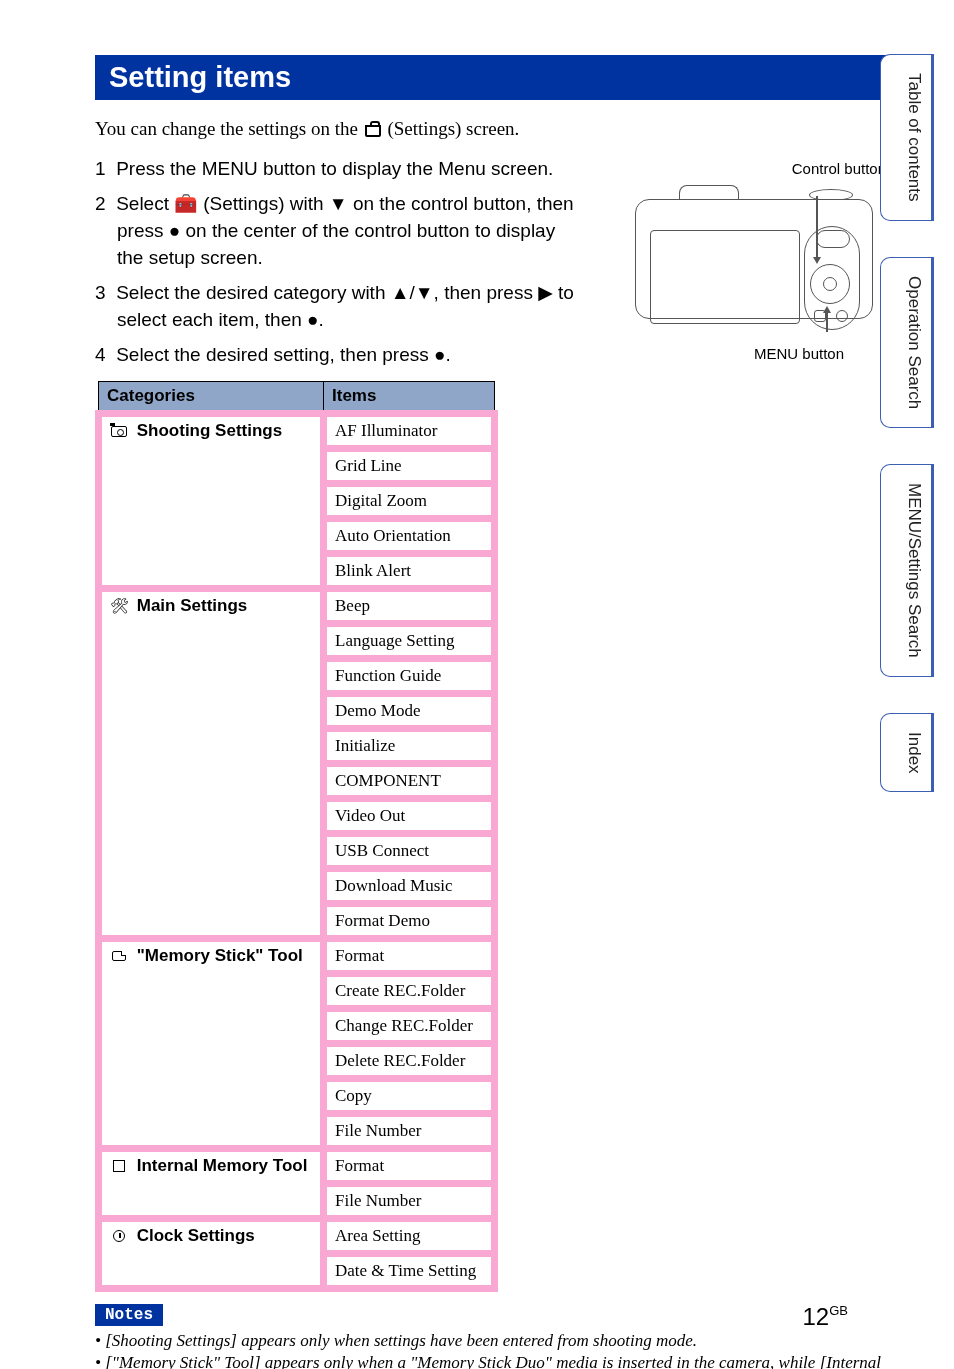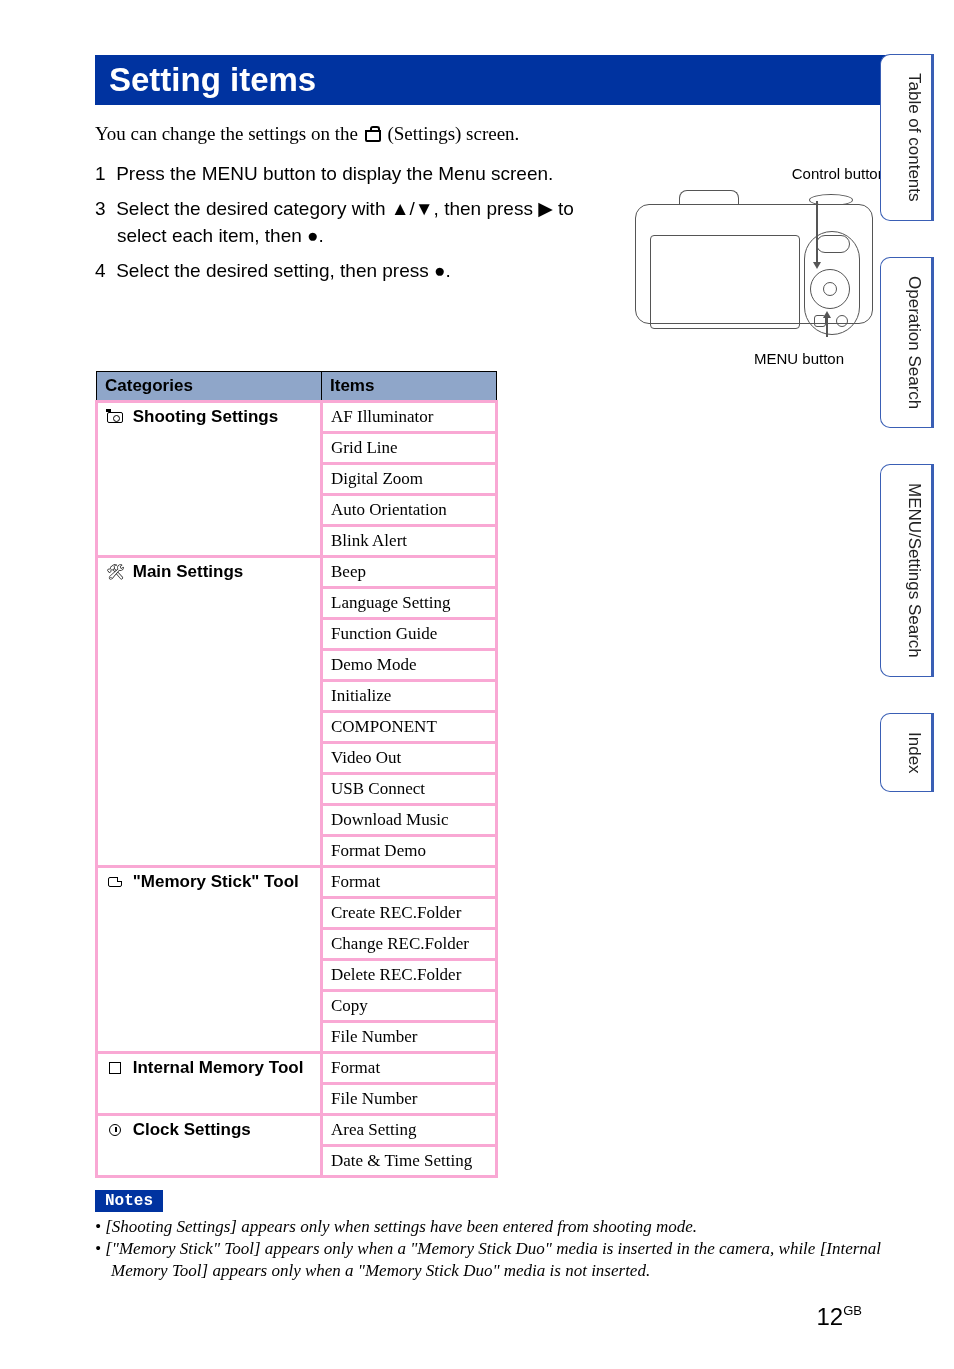--- a/index.html
+++ b/index.html
@@ -12,21 +12,21 @@
     position: relative;
     padding: 55px 60px 40px 95px;
   }
 
   
   .heading-bar {
     background: #0033a0;
     color: #fff;
     font-family: Arial, Helvetica, sans-serif;
     font-weight: bold;
-    font-size: 33px;
+    font-size: 29px;
     padding: 6px 14px;
     margin-bottom: 18px;
   }
 
   .intro { font-size: 19px; margin-bottom: 16px; }
 
   .content-row { display: flex; gap: 34px; }
   .steps-col { flex: 1; }
   .illus-col { width: 280px; position: relative; padding-top: 4px; }
 
@@ -170,21 +170,21 @@
     background: #8fa6c9;
     color: #000;
     text-align: left;
     font-family: Arial, Helvetica, sans-serif;
     font-weight: bold;
     border: 1px solid #000;
     padding: 4px 8px;
     font-size: 17px;
   }
   table.settings td {
-    border: 3px solid #f9a8d4;
+    border: 7px solid #f9a8d4;
     padding: 4px 8px;
     vertical-align: top;
   }
   table.settings td.cat {
     font-family: Arial, Helvetica, sans-serif;
     font-weight: bold;
     font-size: 17px;
     width: 225px;
   }
   table.settings td.item {
@@ -236,21 +236,21 @@
     border-radius: 10px 0 0 10px;
     padding: 18px 8px;
     color: #222;
     background:#fff;
     line-height:1.05;
   }
 
   
   .pagenum {
     position: absolute;
-    right: 92px;
+    right: 106px;
     bottom: 38px;
     font-family: Arial, Helvetica, sans-serif;
     font-size: 24px;
   }
   .pagenum .gb { font-size: 13px; vertical-align: top; }
   .toolbox {
     display:inline-block;width:16px;height:12px;border:2px solid #000;
     border-radius:0 0 2px 2px;position:relative;vertical-align:-2px;margin:0 2px;
   }
   .toolbox::before{content:"";position:absolute;top:-6px;left:3px;width:6px;height:4px;border:2px solid #000;border-bottom:none;border-radius:3px 3px 0 0;}
@@ -272,20 +272,21 @@
 <div class="heading-bar">Setting items</div>
 
 <p class="intro">
   <span>You can change the settings on the </span><span class="toolbox"></span><span> (Settings) screen.</span>
 </p>
 
 <div class="content-row">
   <div class="steps-col">
     <ol class="steps">
       <li><span class="num">1</span>&nbsp;&nbsp;<span>Press the MENU button to display the Menu screen.</span></li>
+      <li><span class="num">2</span>&nbsp;&nbsp;<span>Select 🧰 (Settings) with ▼ on the control button, then press ● on the center of the control button to display the setup screen.</span></li>
       <li><span class="num">3</span>&nbsp;&nbsp;<span>Select the desired category with ▲/▼, then press ▶ to select each item, then ●.</span></li>
       <li><span class="num">4</span>&nbsp;&nbsp;<span>Select the desired setting, then press ●.</span></li>
     </ol>
   </div>
   <div class="illus-col">
     <div class="illus-label-top">Control button</div>
     <div class="camera-box">
       <div class="camera-top"></div>
       <div class="camera-shutter"></div>
       <div class="camera-body">

